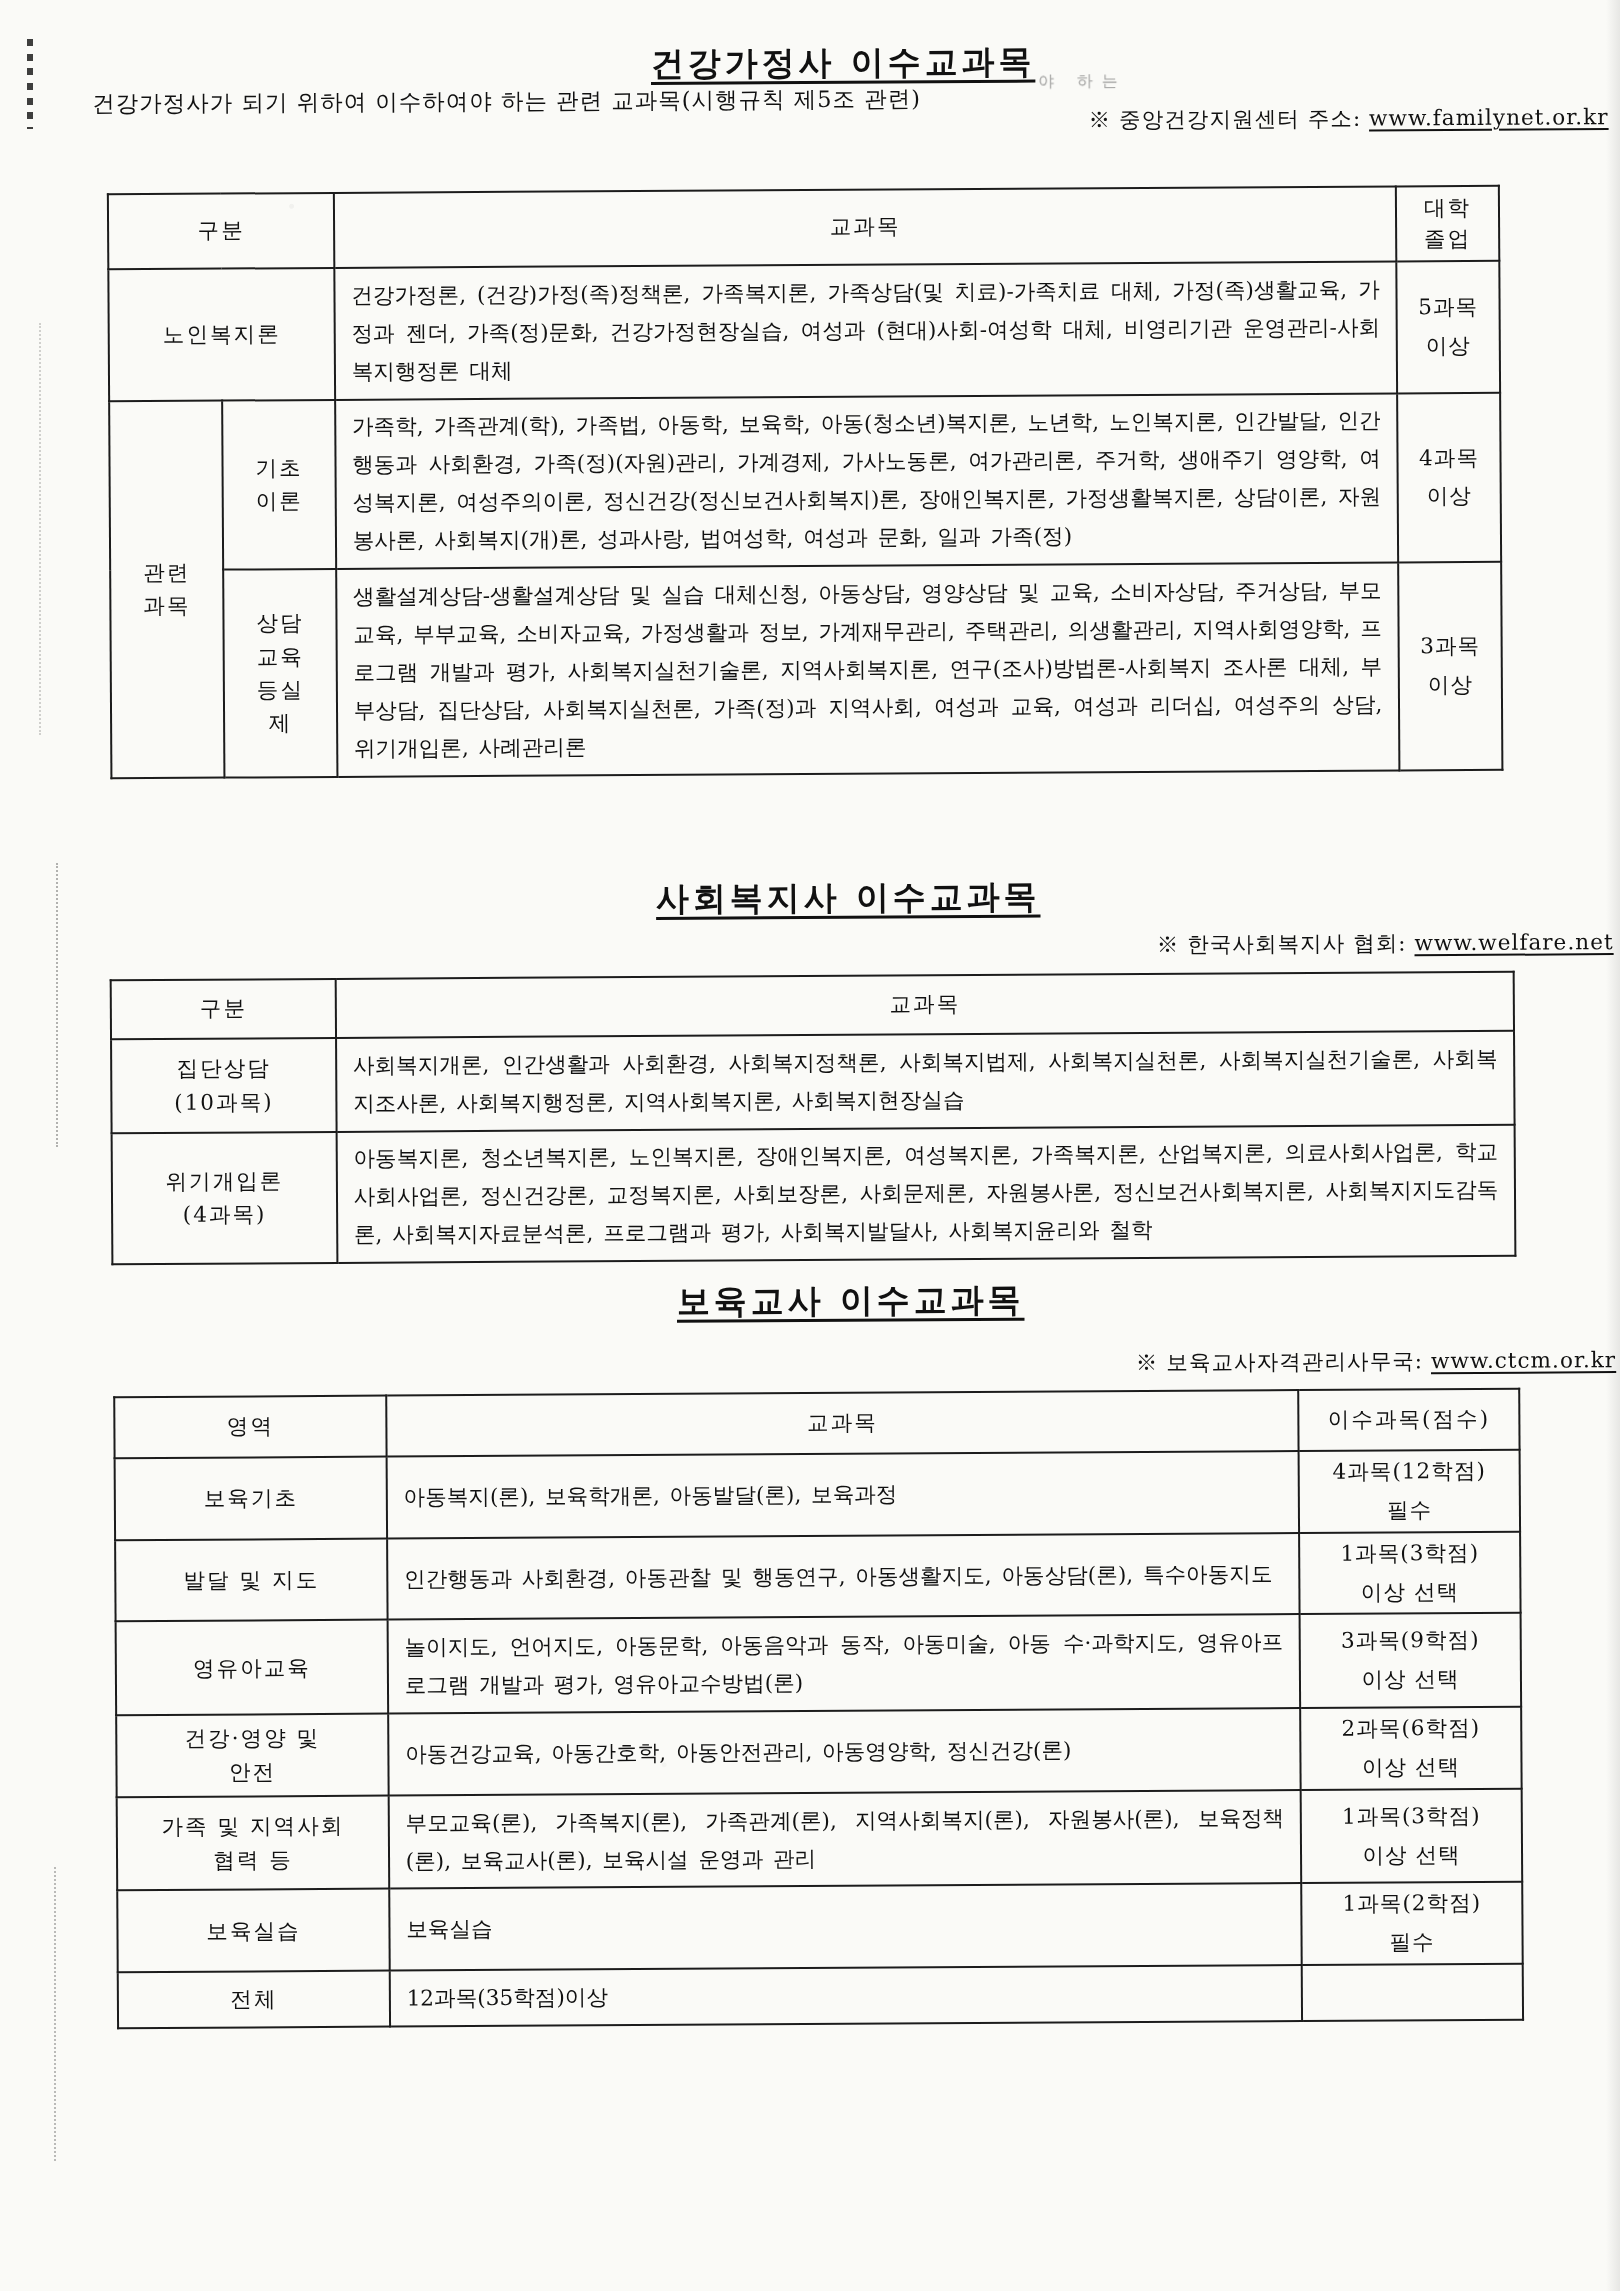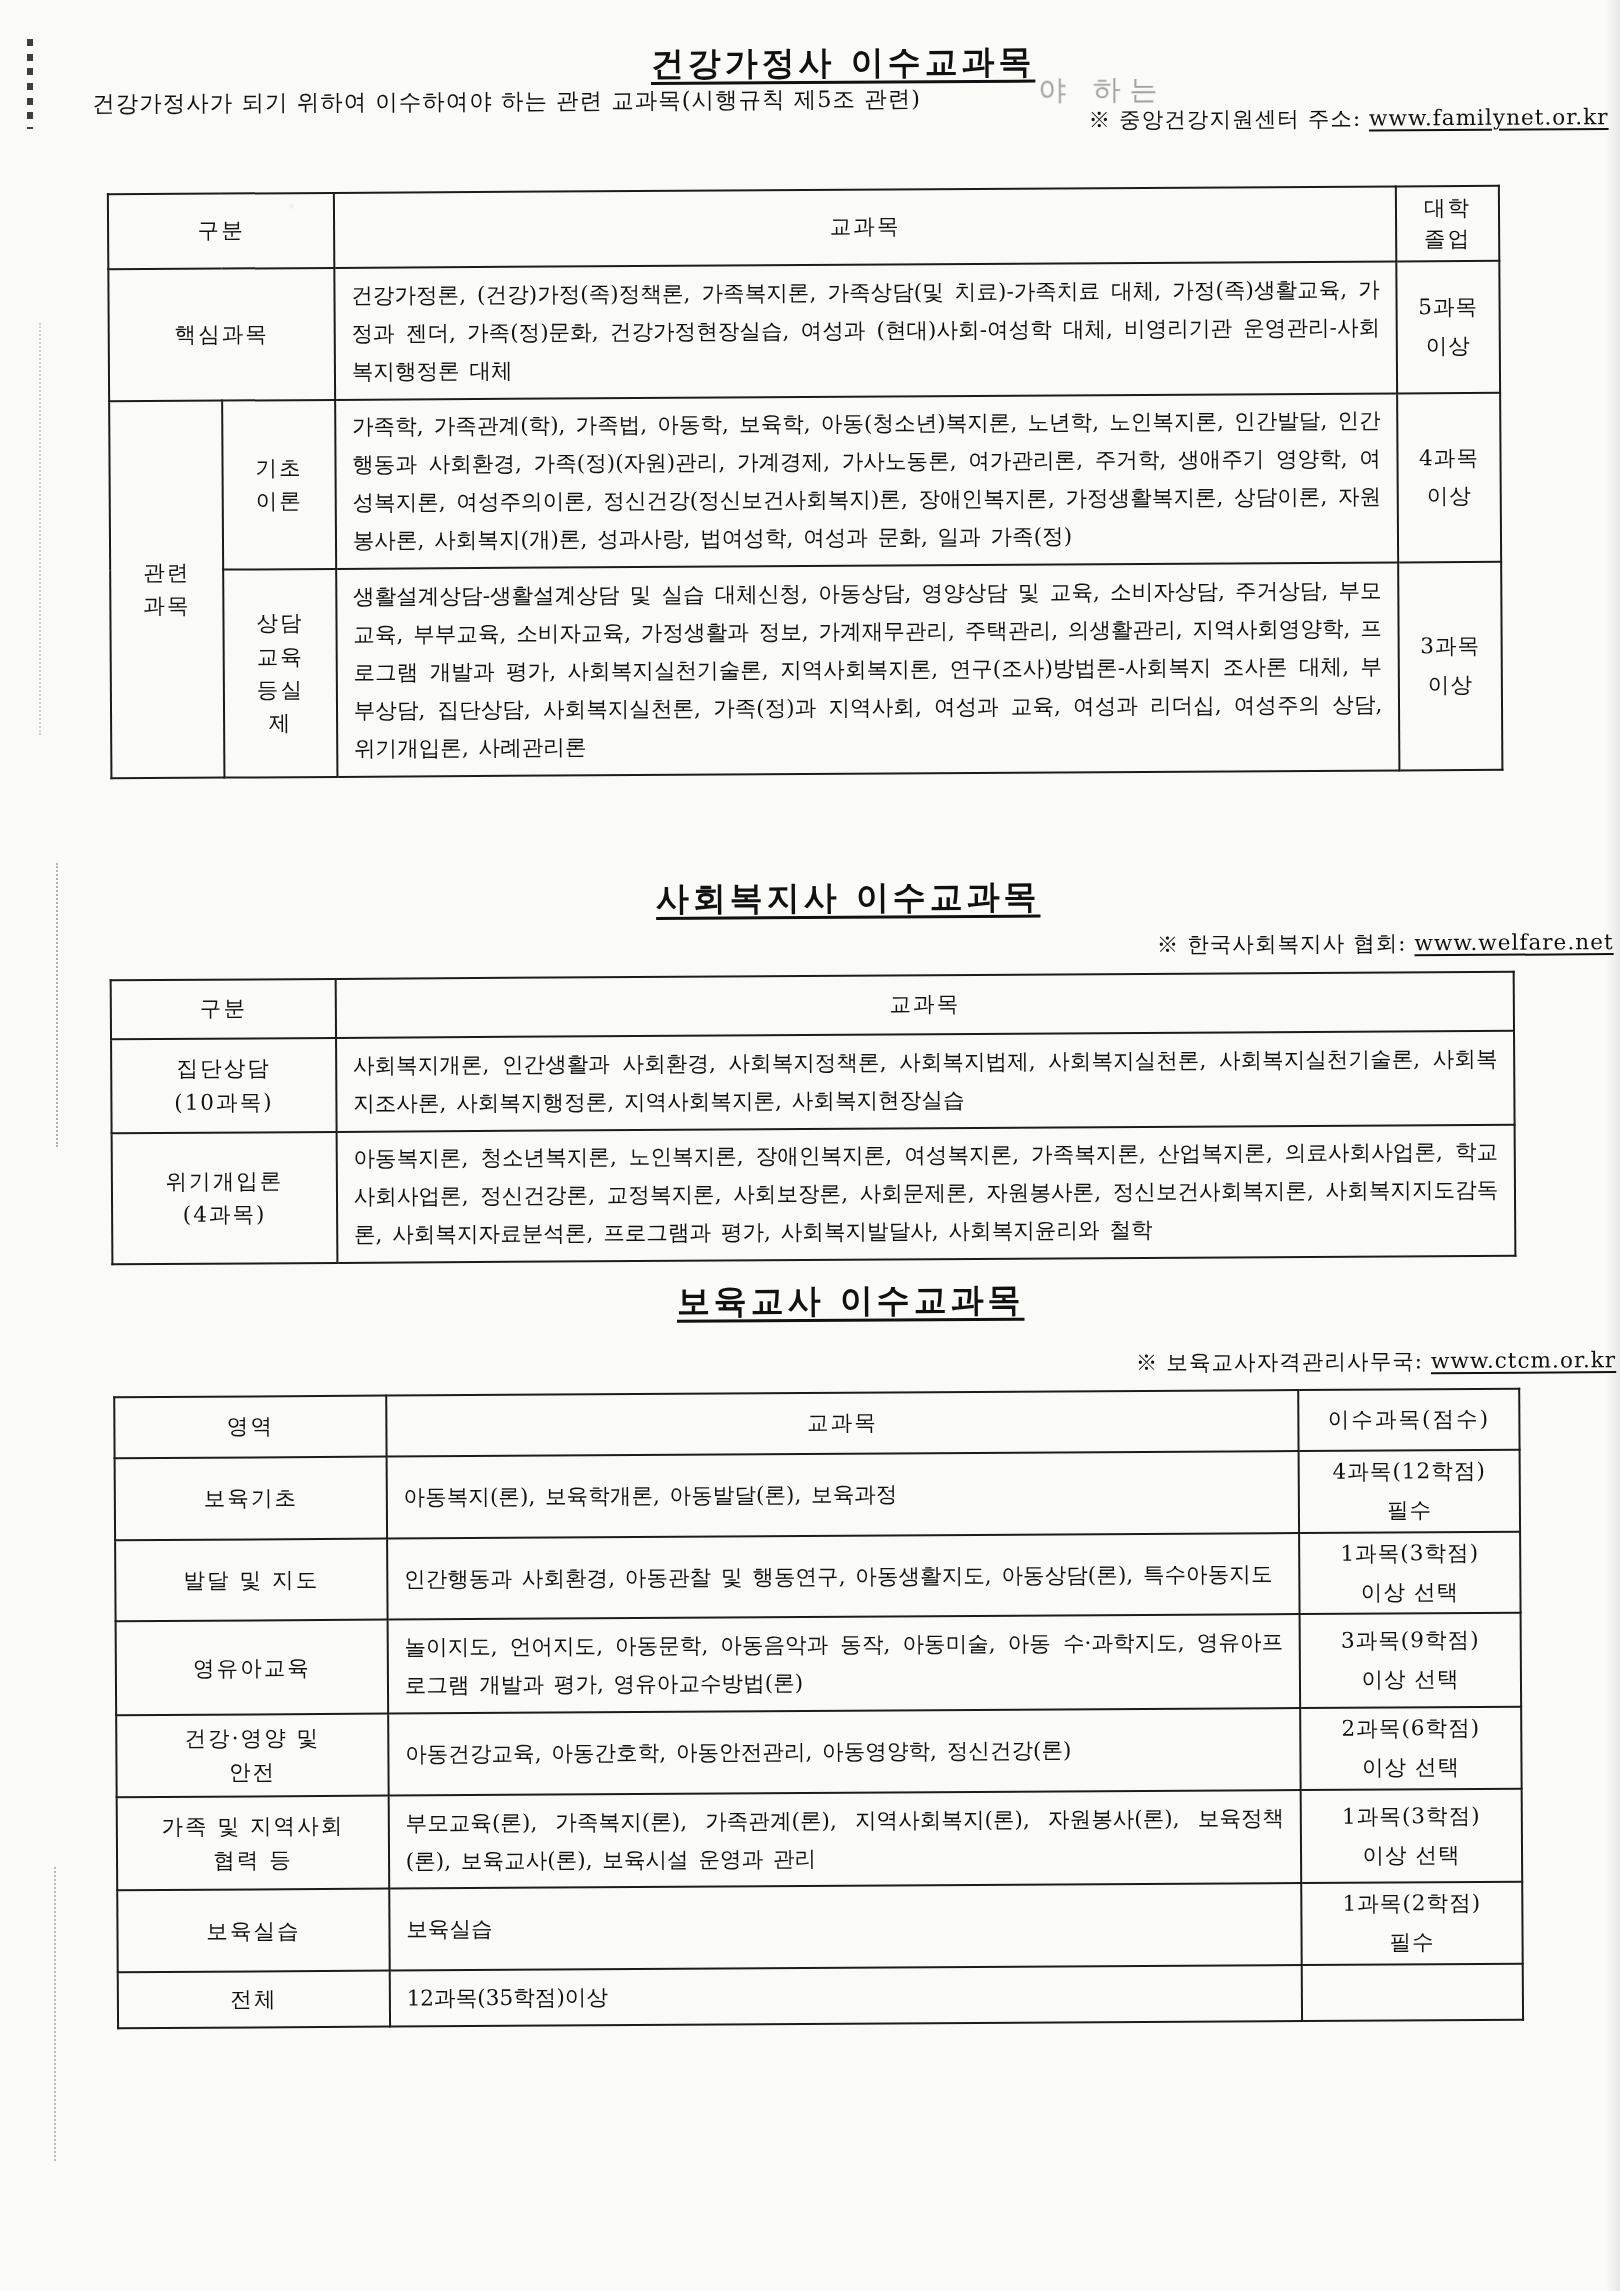--- a/index.html
+++ b/index.html
@@ -48,21 +48,21 @@
     position:absolute;left:26.5px;top:39px;width:6.9px;height:90px;opacity:.85;
     background:repeating-linear-gradient(180deg,#1d1d1d 0 6.9px,transparent 6.9px 14.7px);
   }
   .edge-dots-a{position:absolute;left:56px;top:863px;height:284px;width:0;
     border-left:2.9px dotted rgba(40,40,40,.35);}
   .edge-dots-b{position:absolute;left:54px;top:1867px;height:294px;width:0;
     border-left:2.9px dotted rgba(40,40,40,.3);}
   .edge-dots-c{position:absolute;left:39px;top:323px;height:412px;width:0;
     border-left:2px dotted rgba(60,60,60,.22);}
   .ghost{
-    position:absolute;left:1044px;top:73px;font-size:28px;color:#6f6f6f;
+    position:absolute;left:1044px;top:73px;font-size:16px;color:#6f6f6f;
     opacity:.65;letter-spacing:8.8px;filter:blur(0.4px);
   }
   .right-shade{position:absolute;right:0;top:0;width:13.7px;height:2292px;
     background:linear-gradient(90deg,transparent,rgba(90,90,90,.12));}
 </style>
 </head>
 <body>
 
 <div class="sheet">
   <div class="edge-marks"></div>
@@ -89,21 +89,21 @@
           <col style="width:103px">
         </colgroup>
       <tbody>
           <tr class="head">
         <th class="hd" colspan="2" style="height:71px;">구분</th>
         <th class="hd">교과목</th>
         <th class="hd preline">대학
 졸업</th>
       </tr>
       <tr>
-        <td class="lbl" colspan="2">핵심과목</td>
+        <td class="lbl" colspan="2">노인복지론</td>
         <td class="subj">건강가정론, (건강)가정(족)정책론, 가족복지론, 가족상담(및 치료)-가족치료 대체, 가정(족)생활교육, 가정과 젠더, 가족(정)문화, 건강가정현장실습, 여성과 (현대)사회-여성학 대체, 비영리기관 운영관리-사회복지행정론 대체</td>
         <td class="req preline">5과목
 이상</td>
       </tr>
       <tr>
         <td class="lbl preline" rowspan="2">관련
 과목</td>
         <td class="lbl preline">기초
 이론</td>
         <td class="subj">가족학, 가족관계(학), 가족법, 아동학, 보육학, 아동(청소년)복지론, 노년학, 노인복지론, 인간발달, 인간행동과 사회환경, 가족(정)(자원)관리, 가계경제, 가사노동론, 여가관리론, 주거학, 생애주기 영양학, 여성복지론, 여성주의이론, 정신건강(정신보건사회복지)론, 장애인복지론, 가정생활복지론, 상담이론, 자원봉사론, 사회복지(개)론, 성과사랑, 법여성학, 여성과 문화, 일과 가족(정)</td>

